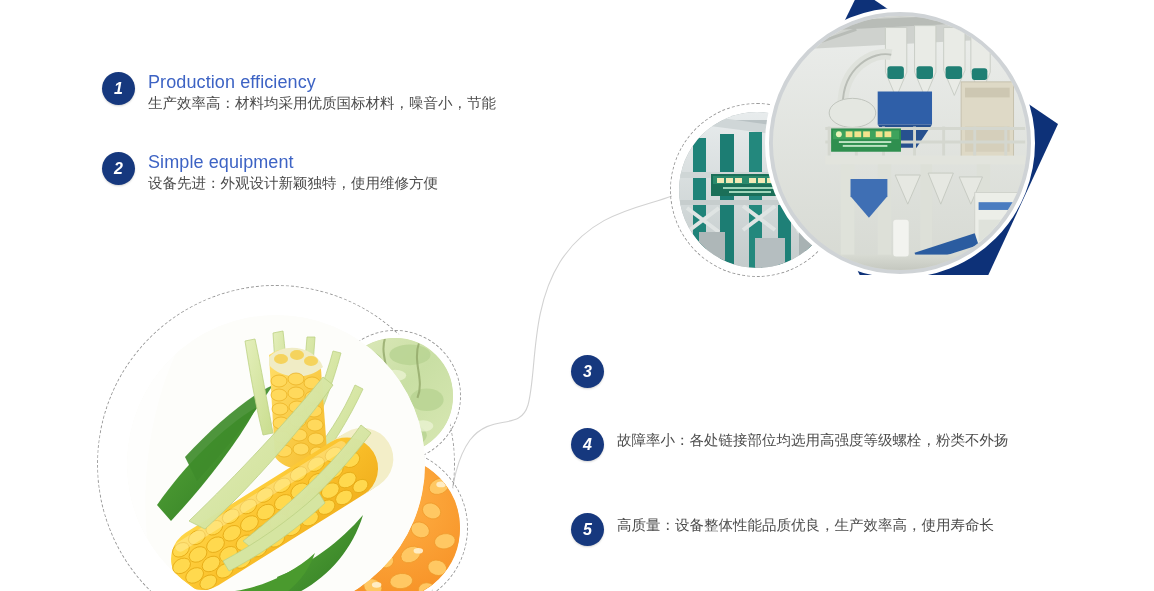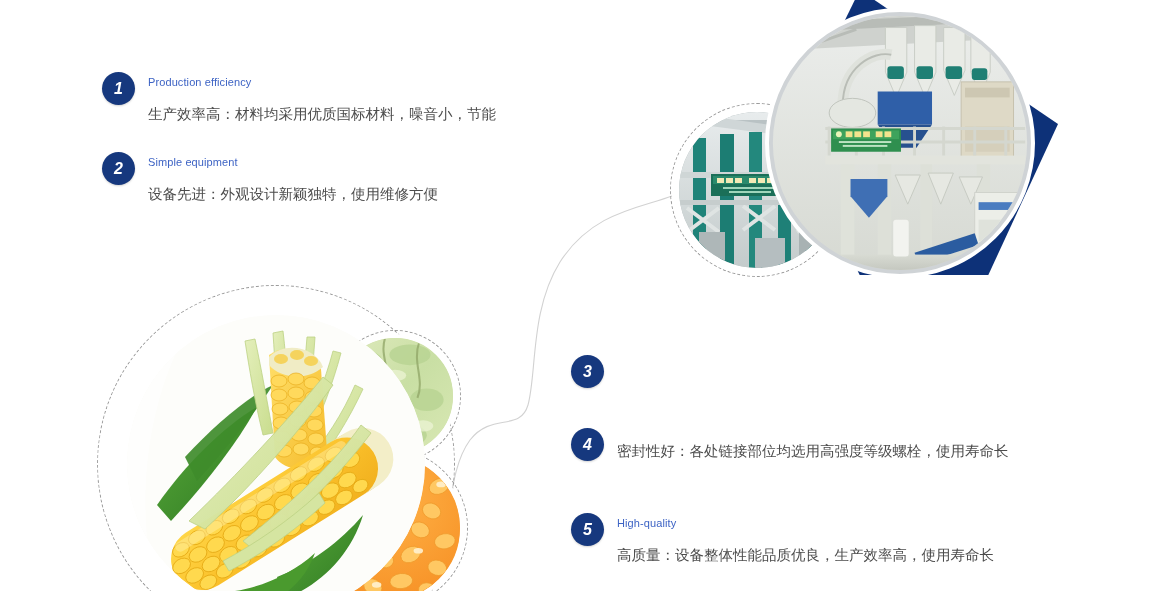--- a/index.html
+++ b/index.html
@@ -47,30 +47,30 @@
     flex: 0 0 33px;
     box-shadow: 0 1px 2px rgba(0,0,0,0.18);
     user-select: none;
   }
   .feature-text {
     margin-left: 13px;
     padding-top: 1px;
   }
   .feature-title {
     color: #3d63c4;
-    font-size: 11px;
+    font-size: 18px;
     line-height: 19px;
     letter-spacing: 0.1px;
     white-space: nowrap;
   }
   .feature-desc {
     color: #4c4c4c;
     font-size: 14.5px;
     line-height: 21px;
-    margin-top: 12px;
+    margin-top: 1px;
     white-space: nowrap;
     font-family: "DejaVu Sans", "Liberation Sans", sans-serif;
   }
 
   
   .hex-wrap {
     position: absolute;
     left: 790px;
     top: -10px;
     width: 268px;
@@ -575,25 +575,24 @@
     </div>
   </div>
 
   <div class="feature" style="left:571px; top:355px;">
     <div class="badge">3</div>
   </div>
 
   <div class="feature" style="left:571px; top:428px;">
     <div class="badge">4</div>
     <div class="feature-text">
-      <div class="feature-desc">密封性好：各处链接部位均选用高强度等级螺栓，使用寿命长</div>
+      <div class="feature-desc">故障率小：各处链接部位均选用高强度等级螺栓，粉类不外扬</div>
     </div>
   </div>
 
   <div class="feature" style="left:571px; top:513px;">
     <div class="badge">5</div>
     <div class="feature-text">
-      <div class="feature-title">High-quality</div>
       <div class="feature-desc">高质量：设备整体性能品质优良，生产效率高，使用寿命长</div>
     </div>
   </div>
 
 </div>
 
 </body></html>

